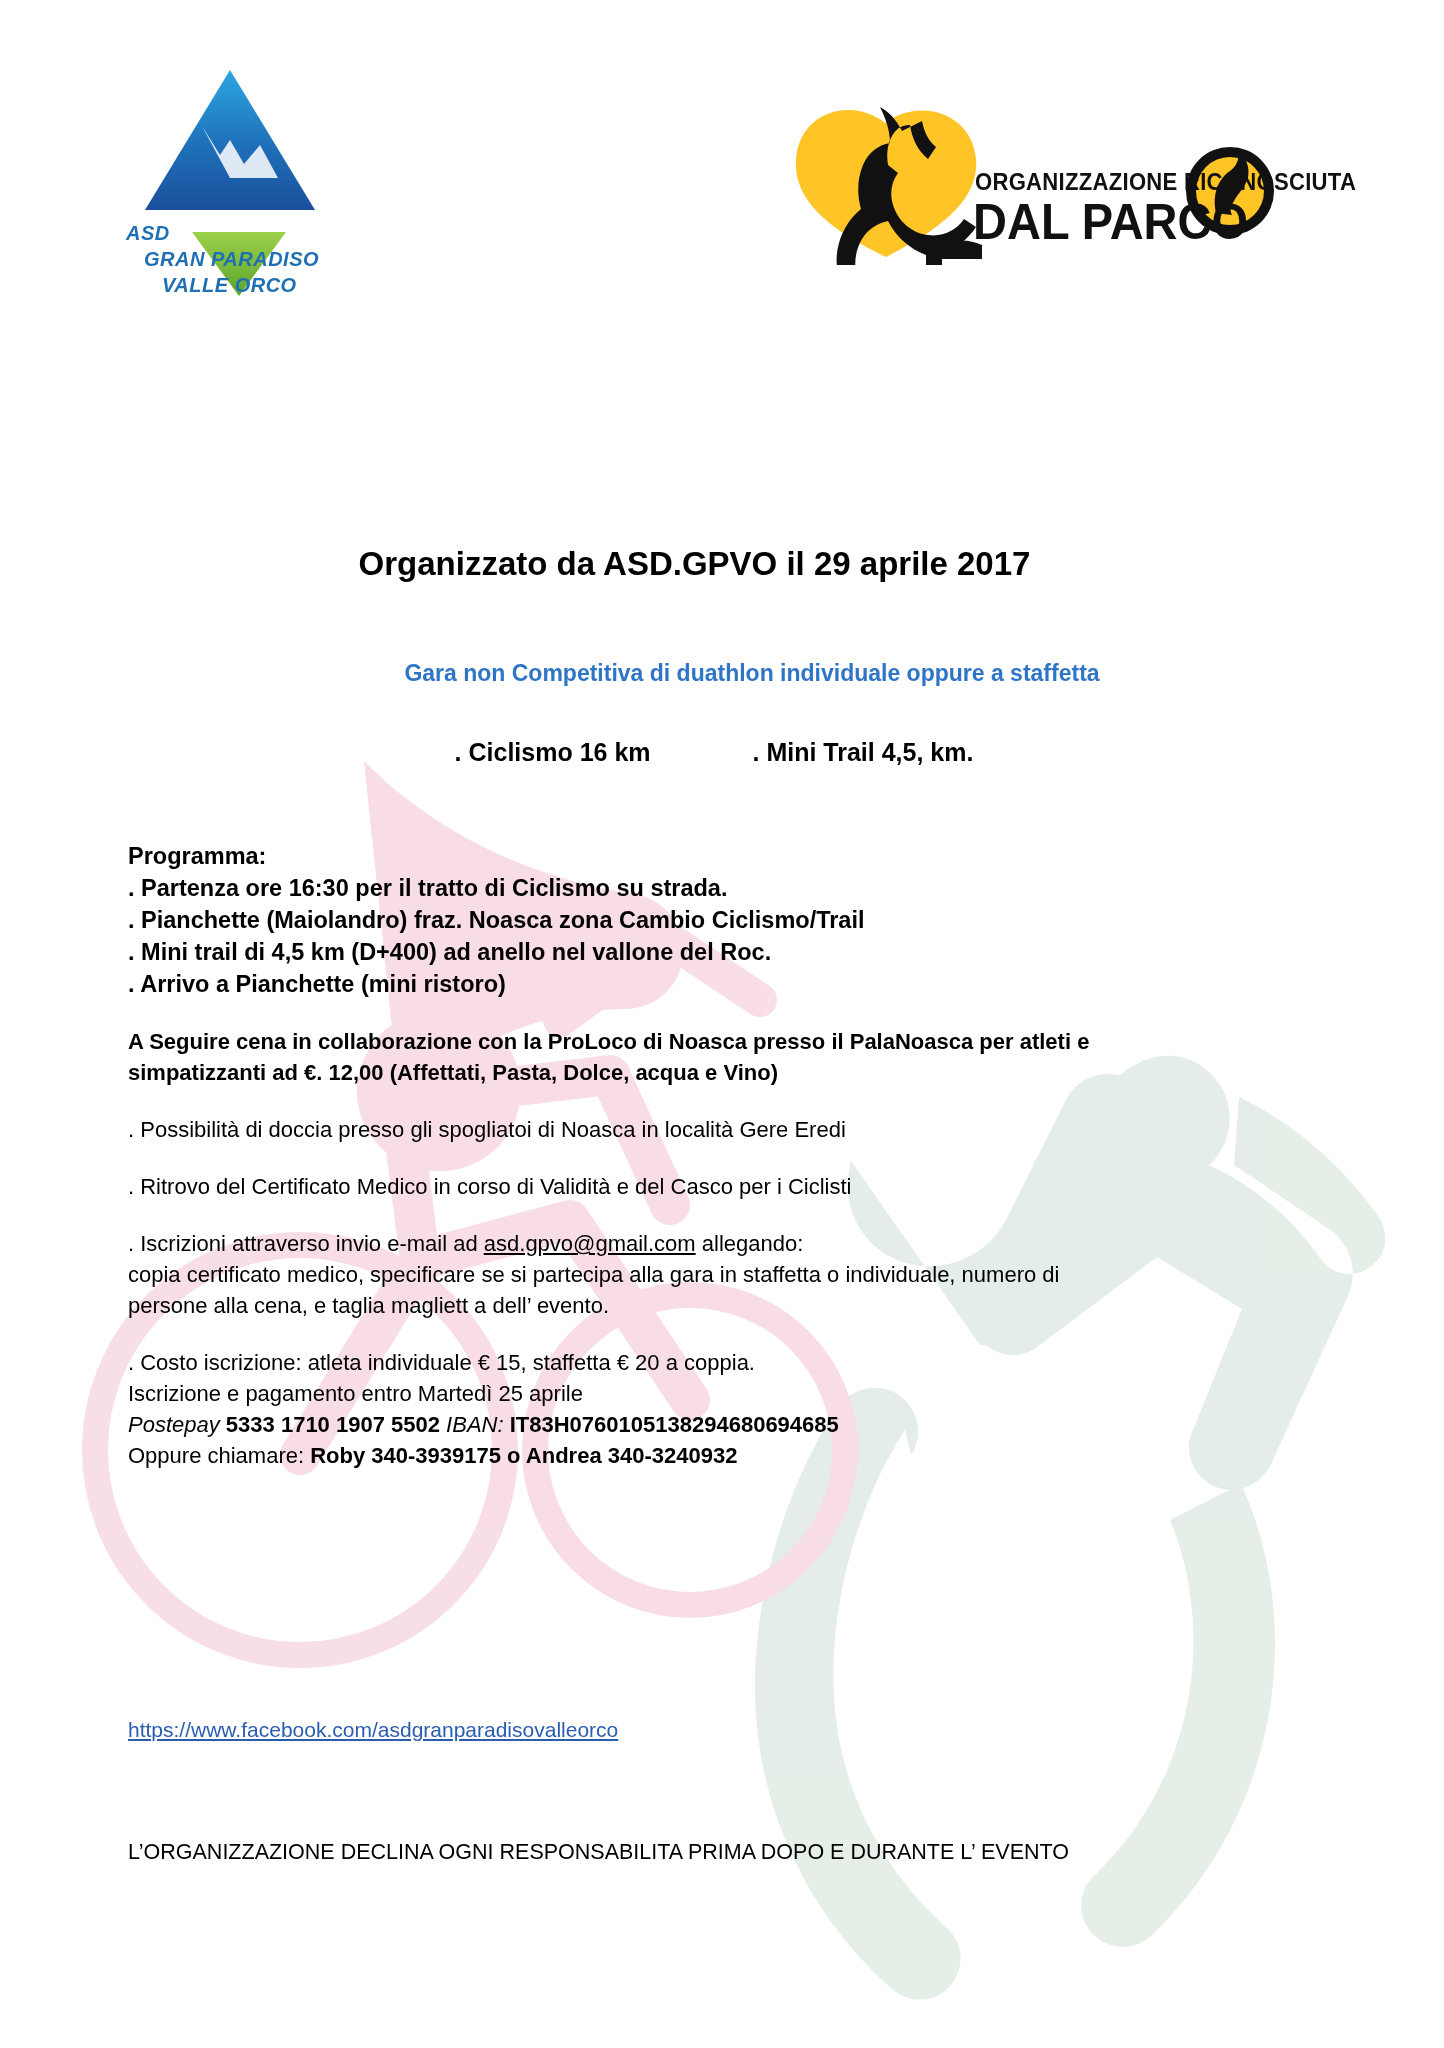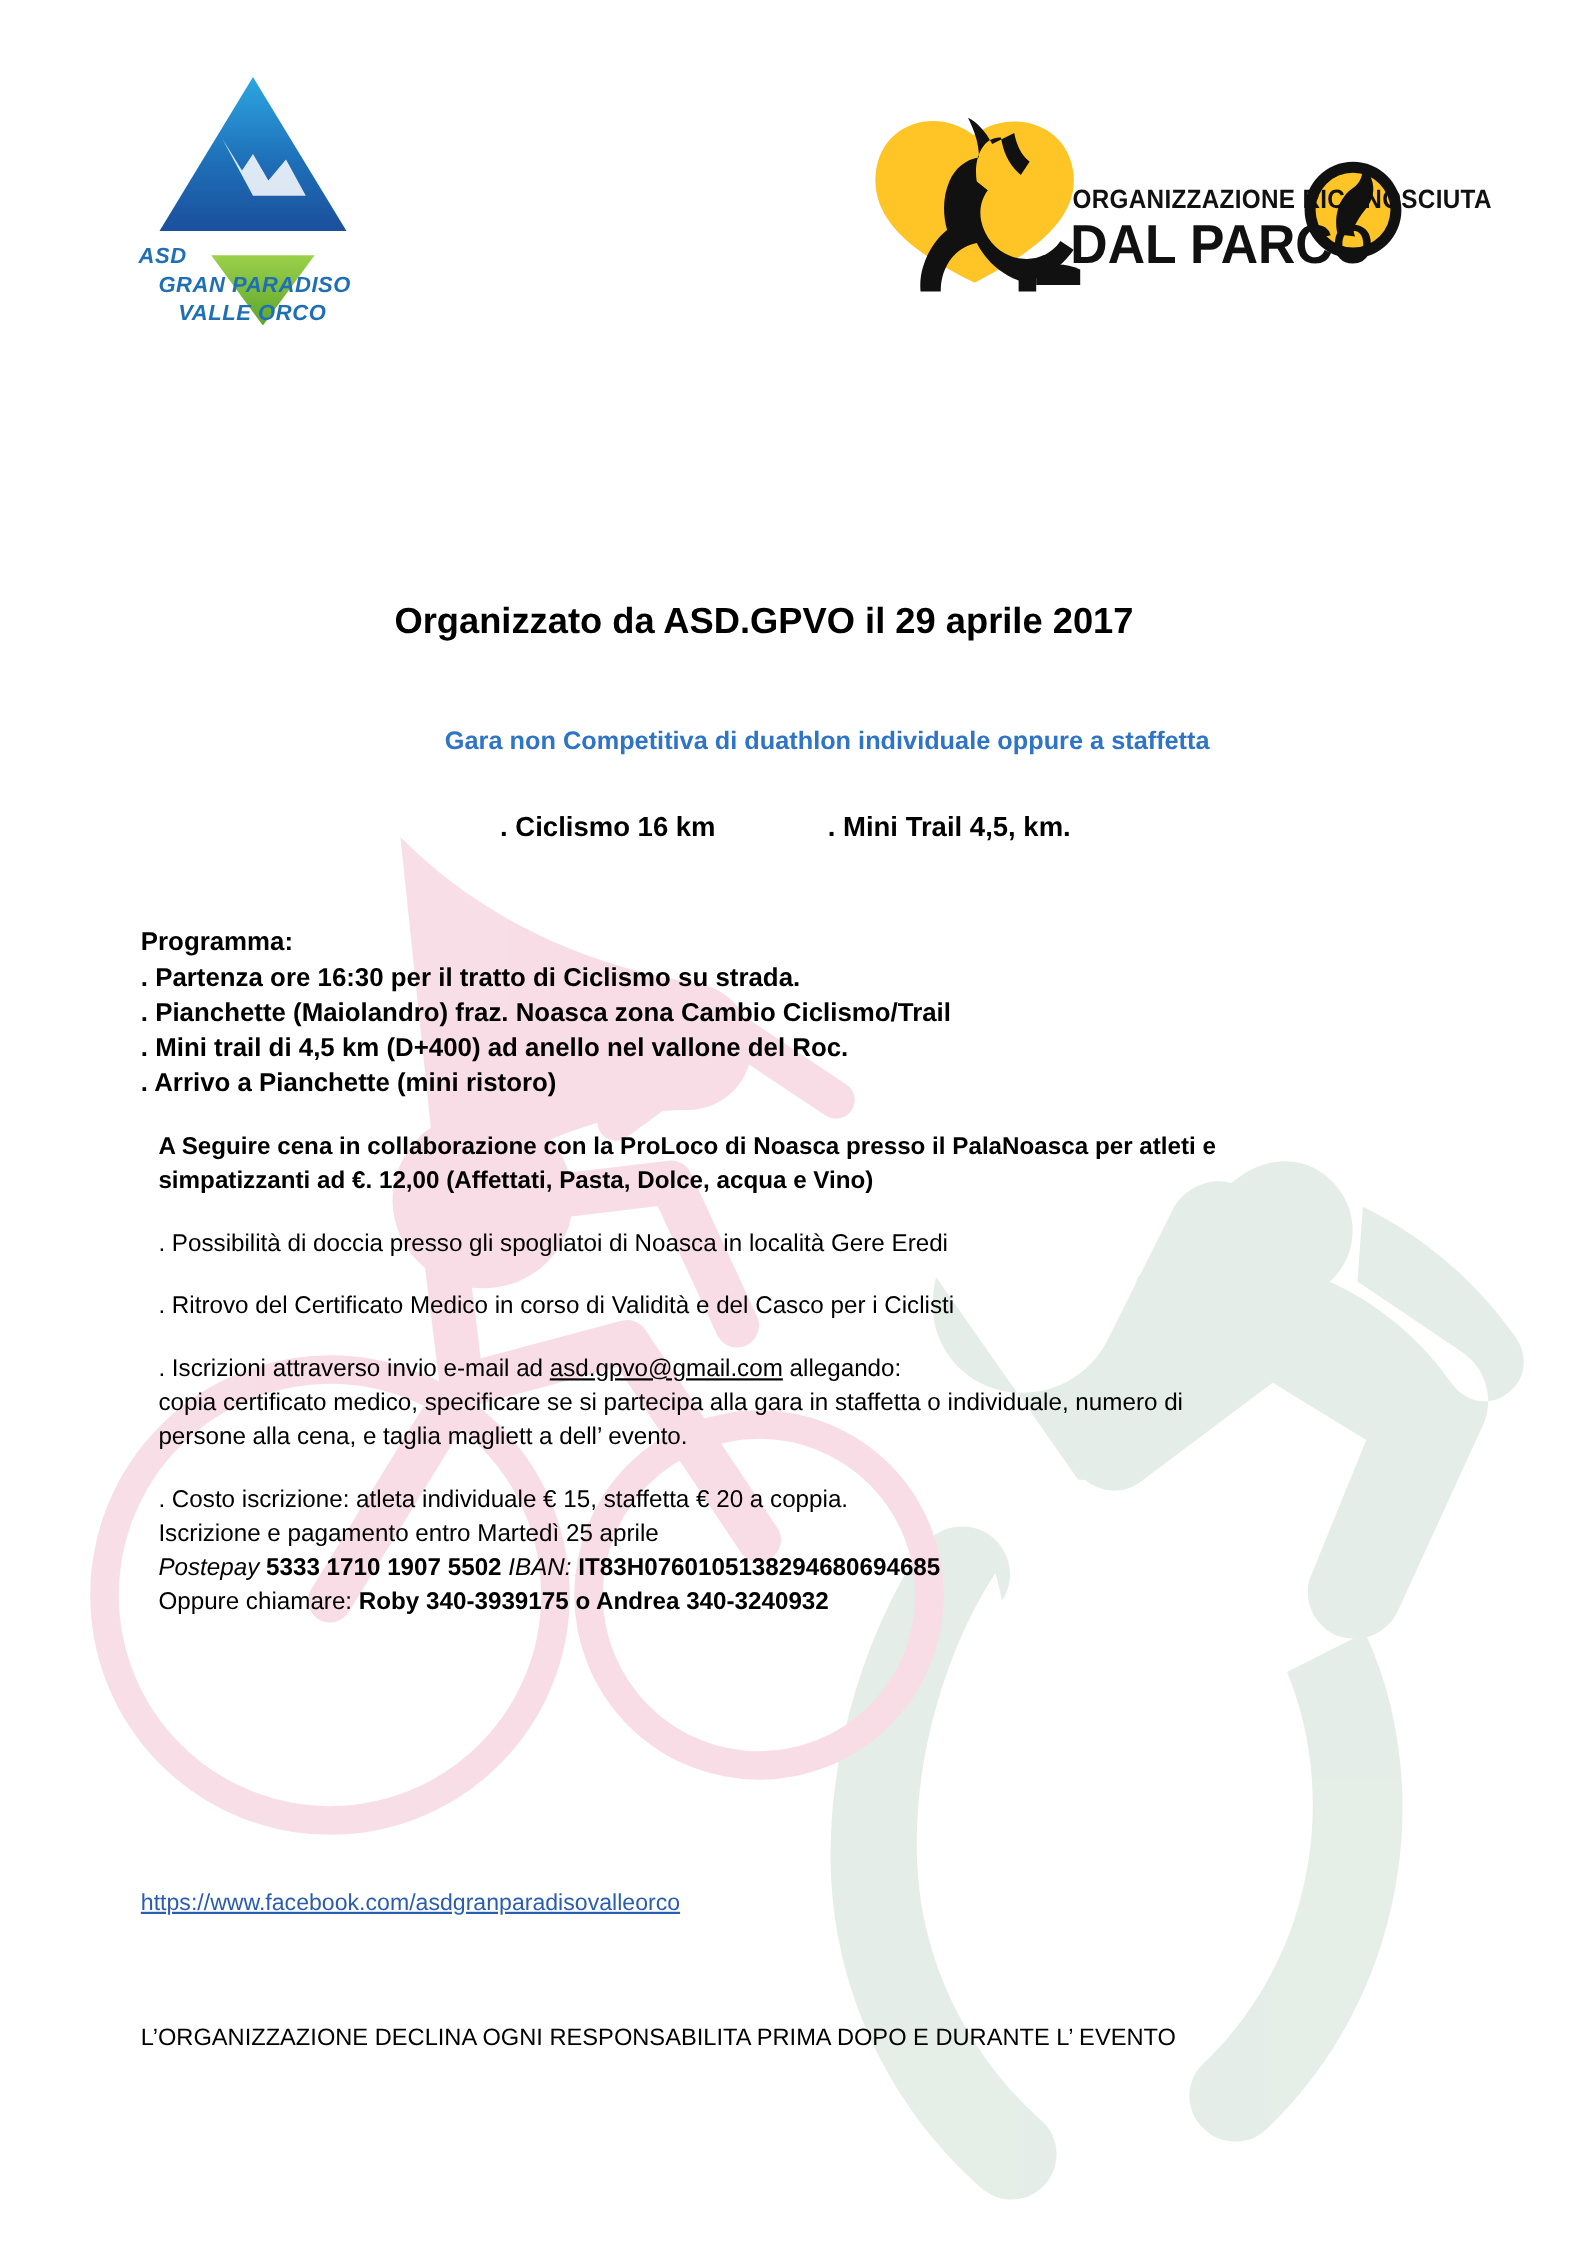--- a/index.html
+++ b/index.html
@@ -153,21 +153,20 @@
     font-weight: bold;
     line-height: 32px;
     color: #000;
   }
   .block-bold .lead { display: block; }
   .para {
     font-size: 22px;
     line-height: 31px;
     color: #000;
     margin-top: 26px;
-    margin-left: 16px;
   }
   .para.bold {
     font-weight: bold;
   }
   .email-link {
     text-decoration: underline;
     color: #000;
   }
   .it { font-style: italic; }
   .bd { font-weight: bold; }

